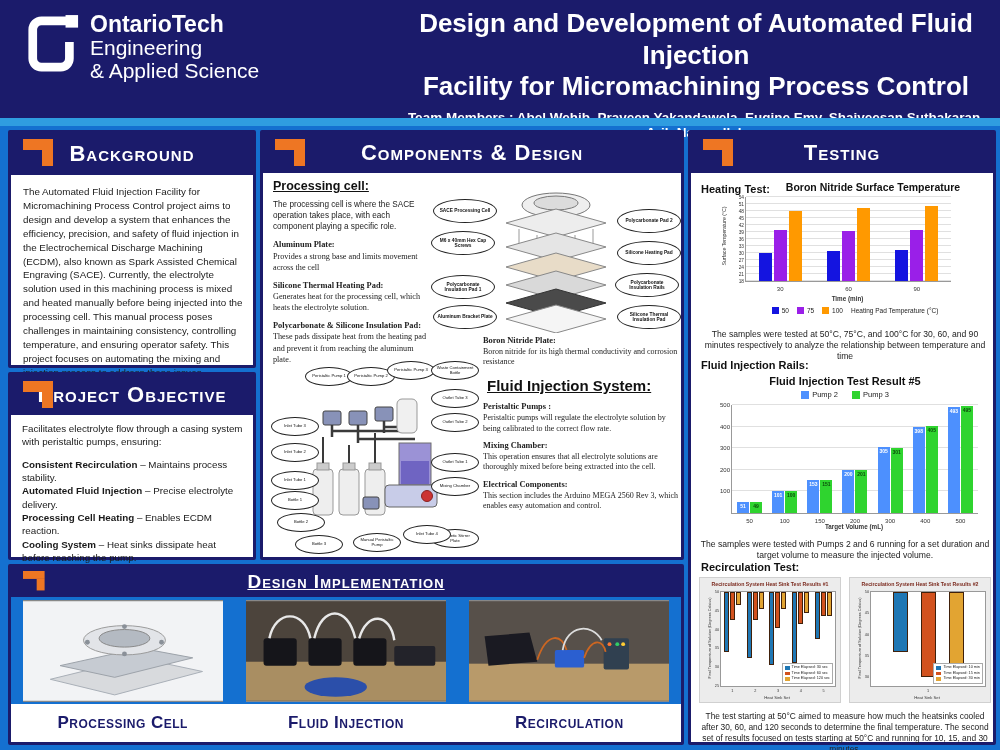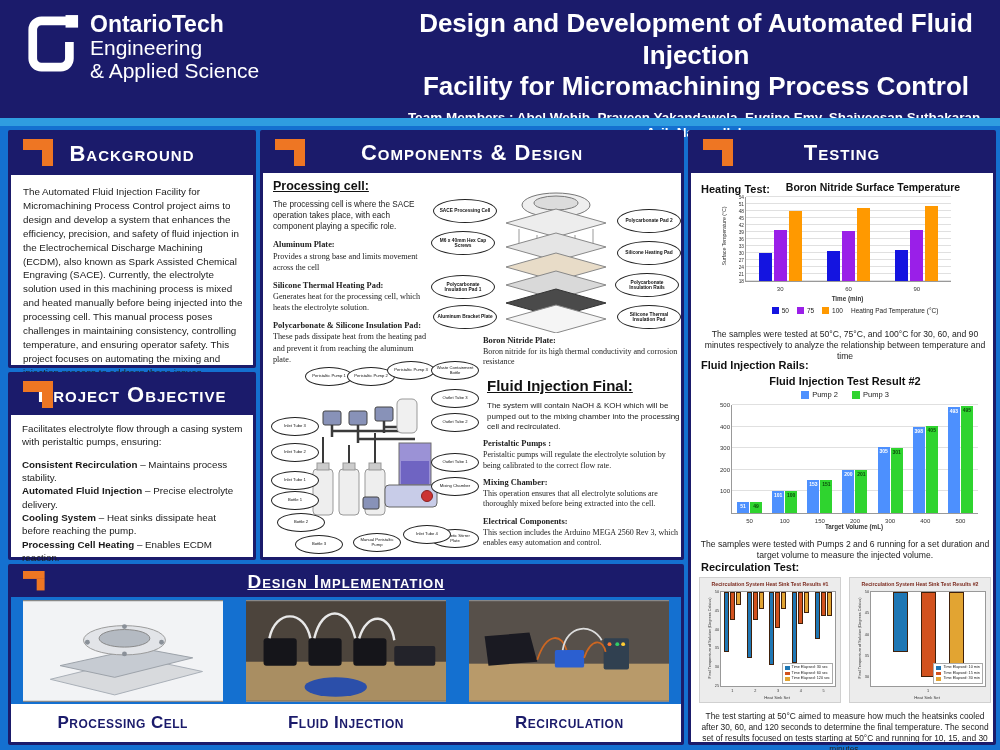--- a/index.html
+++ b/index.html
@@ -149,22 +149,22 @@
           <div class="h"></div>
           <div class="v"></div>
         </div>
       <div class="panel-title">Project Objective</div>
     </div>
     <div class="obj-body">
       <div>Facilitates electrolyte flow through a casing system with peristaltic pumps, ensuring:</div>
       <div class="obj-items">
           <div class="obj-line"><b>Consistent Recirculation</b> – Maintains process stability.</div>
           <div class="obj-line"><b>Automated Fluid Injection</b> – Precise electrolyte delivery.</div>
+          <div class="obj-line"><b>Processing Cell Heating</b> – Enables ECDM reaction.</div>
           <div class="obj-line"><b>Cooling System</b> – Heat sinks dissipate heat before reaching the pump.</div>
-          <div class="obj-line"><b>Processing Cell Heating</b> – Enables ECDM reaction.</div>
           <div class="obj-line"><b>Electrolyte Cooling</b> – Heat sinks regulate temperature before recirculation.</div>
         </div>
     </div>
   </div>
 
   <div class="panel" id="panel-components">
     <div class="titlebar">
       <div class="glyph">
           <div class="h"></div>
           <div class="v"></div>
@@ -204,22 +204,21 @@
         <div class="callout" style="left: 186px; top: 56px;">Silicone Heating Pad</div>
         <div class="callout" style="left: 184px; top: 88px;">Polycarbonate Insulation Rails</div>
         <div class="callout" style="left: 186px; top: 120px;">Silicone Thermal Insulation Pad</div>
       </div>
 
     <div class="comp-right">
       <div class="comp-item">
         <b>Boron Nitride Plate:</b>
         <span>Boron nitride for its high thermal conductivity and corrosion resistance</span>
       </div>
-      <div class="fis-heading">Fluid Injection Final:</div>
-      <div class="fis-intro">The system will contain NaOH &amp; KOH which will be pumped out to the mixing chamber into the processing cell and recirculated.</div>
+      <div class="fis-heading">Fluid Injection System:</div>
       <div>
           <div class="comp-item"><b>Peristaltic Pumps :</b><span>Peristaltic pumps will regulate the electrolyte solution by being calibrated to the correct flow rate.</span></div>
           <div class="comp-item"><b>Mixing Chamber:</b><span>This operation ensures that all electrolyte solutions are thoroughly mixed before being extracted into the cell.</span></div>
           <div class="comp-item"><b>Electrical Components:</b><span>This section includes the Arduino MEGA 2560 Rev 3, which enables easy automation and control.</span></div>
         </div>
     </div>
 
     <div class="diagram" id="fluidd">
       <svg width="140" height="160" viewBox="0 0 140 160" style="left:36px;top:16px;">
         <rect x="18" y="34" width="18" height="14" rx="2" fill="#8892b8" stroke="#444"></rect>
@@ -338,21 +337,21 @@
             <span>100</span>
           </span>
           <span class="lg-note">Heating Pad Temperature (°C)</span>
         </div>
     </div>
 
     <div class="t-caption" style="left:8px;top:196px;width:292px;">The samples were tested at 50°C, 75°C, and 100°C for 30, 60, and 90 minutes respectively to analyze the relationship between temperature and time</div>
     <div class="t-label" style="top:226px;">Fluid Injection Rails:</div>
 
     <div id="chart2">
-      <div class="c2-title">Fluid Injection Test Result #2</div>
+      <div class="c2-title">Fluid Injection Test Result #5</div>
       <div class="c2-legend">
           <span class="lg-item">
             <span class="sw" style="width: 8px; height: 8px; background: rgb(77, 144, 254);"></span>
             <span>Pump 2</span>
           </span>
           <span class="lg-item">
             <span class="sw" style="width: 8px; height: 8px; background: rgb(47, 212, 47);"></span>
             <span>Pump 3</span>
           </span>
         </div>

